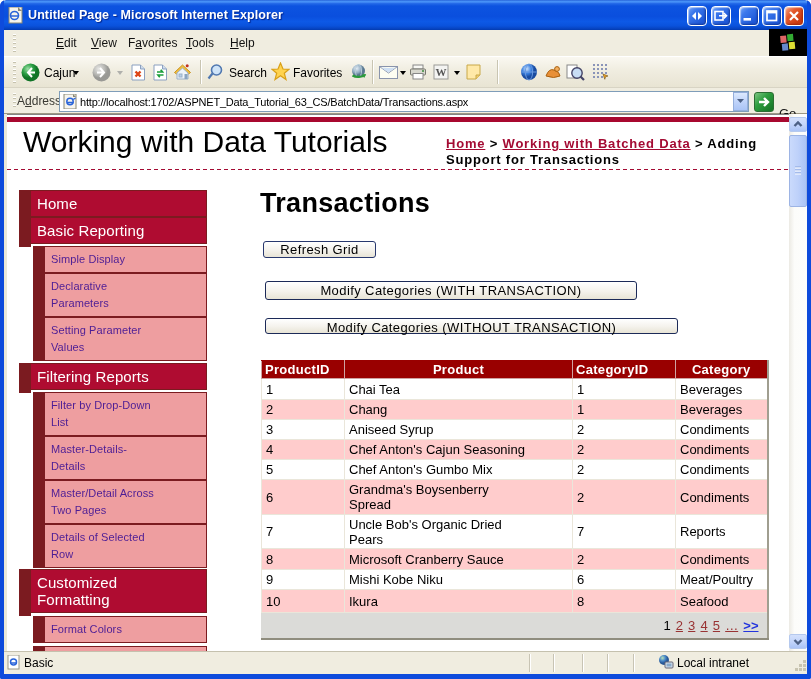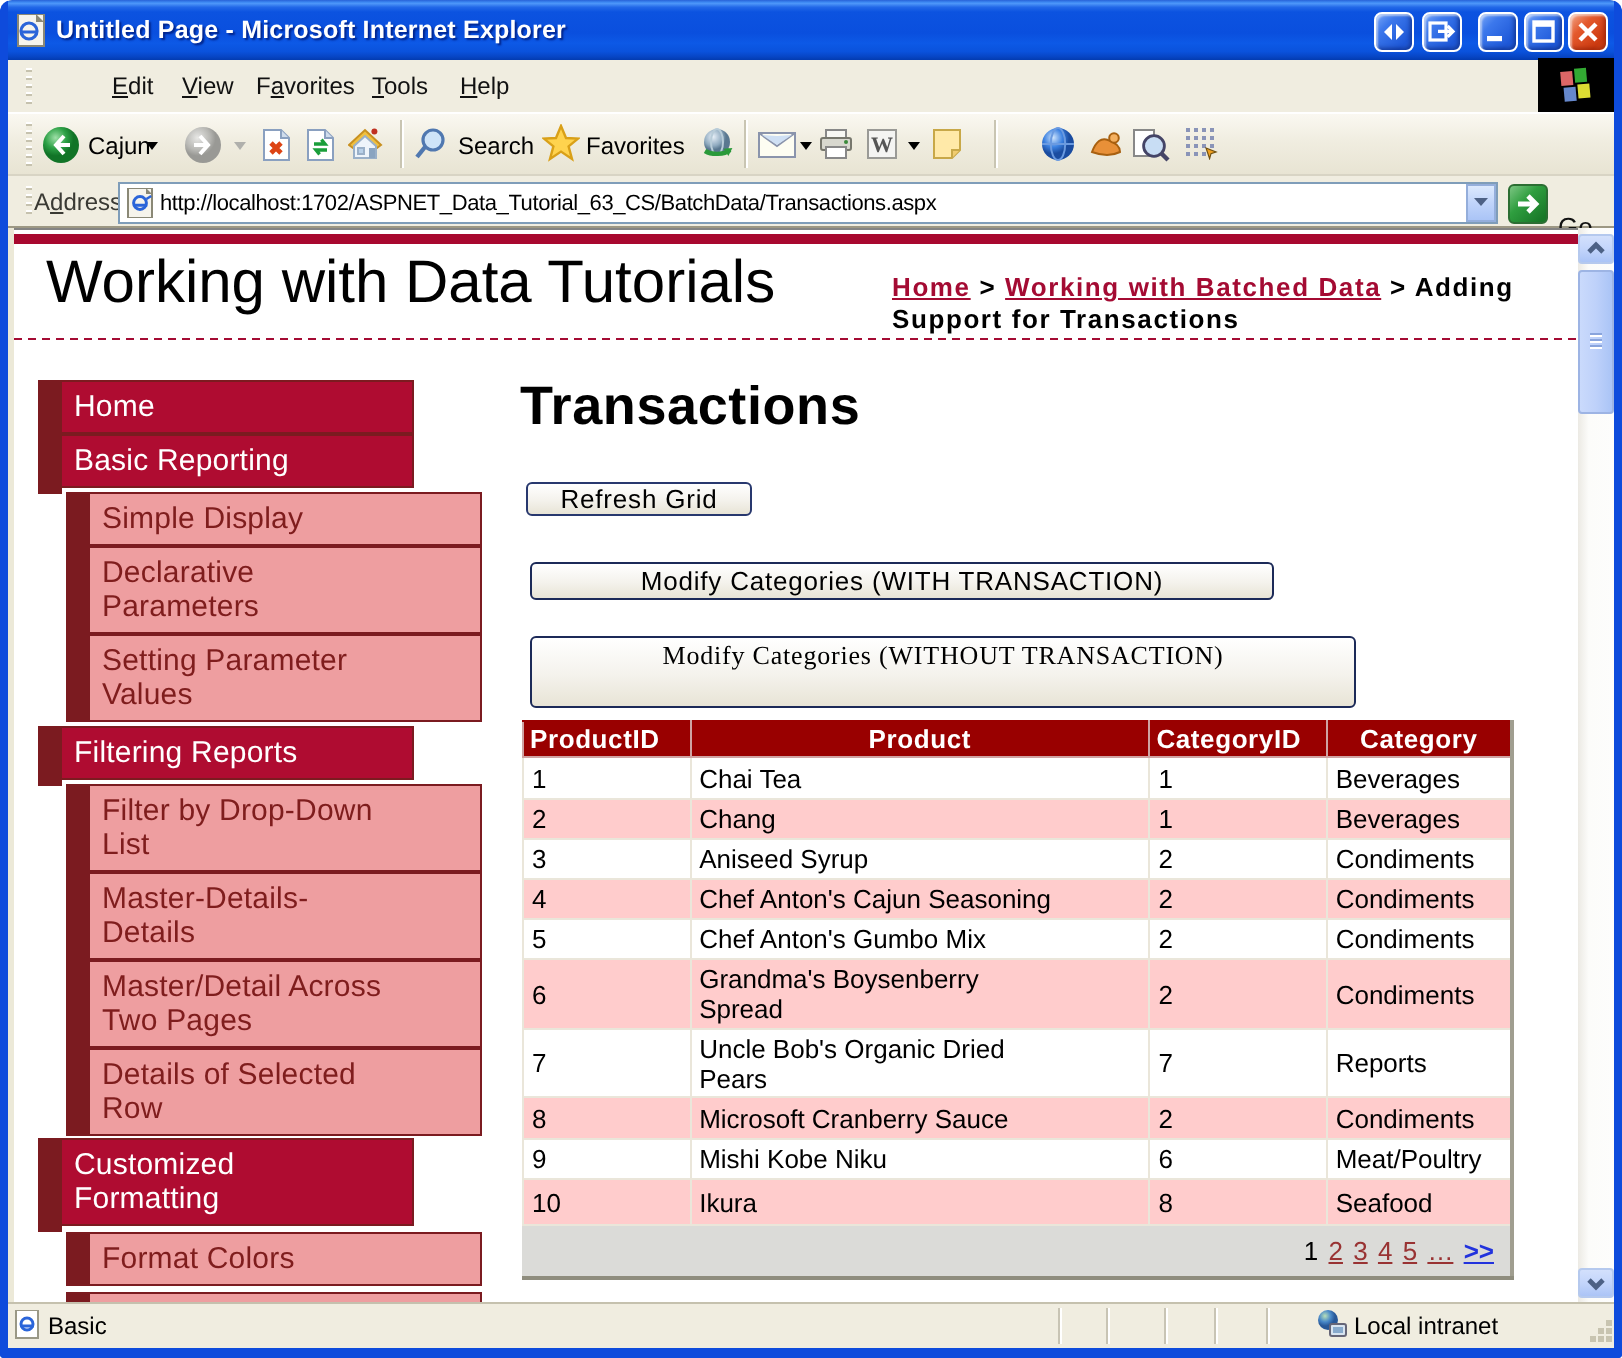--- a/index.html
+++ b/index.html
@@ -48,22 +48,22 @@
 #viewport { left:7px; top:114px; width:782px; height:537px; background:#fff; border-top:1px solid #848484; }
 #topline { left:0px; top:2px; width:782px; height:5px; background:#A8082F; }
 #h1 { left:16px; top:10px; font-size:30px; color:#000; letter-spacing:0px; }
 #crumb { left:439px; top:21px; width:322px; font-size:13px; font-weight:bold; color:#000; line-height:16px; letter-spacing:0.8px;}
 #crumb a { color:#A40B33; text-decoration:underline; }
 #dashline { left:0; top:54px; width:782px; height:1px; background:repeating-linear-gradient(90deg,#A40B33 0 4px,#ffffff 4px 7px); }
 
 
 .nav1 { left:12px; width:188px; background:#AF0C31; border:1px solid #7B1B20; border-left:12px solid #7B1B20;
   color:#fff; font-size:15px; padding-left:6px; letter-spacing:0.1px; }
-.nav2 { left:26px; width:208px; background:#EE9EA0; border:1px solid #7B1B20; border-left:12px solid #7B1B20;
-  color:#7f1d1d; font-size:15px; padding-left:6px; letter-spacing:0.1px; }
+.nav2 { left:26px; width:174px; background:#EE9EA0; border:1px solid #7B1B20; border-left:12px solid #7B1B20;
+  color:#4c1d95; font-size:11px; padding-left:6px; letter-spacing:0.1px; }
 .navext { left:12px; width:12px; background:#7B1B20; }
 
 
 #h2 { left:253px; top:73px; font-size:27px; font-weight:bold; color:#000; letter-spacing:0.3px; }
 .xpbtn { border:1px solid #28386e; border-radius:3px; text-align:center;
   background:linear-gradient(180deg,#ffffff 0%,#f4f2ec 55%,#e8e4d6 100%); font-size:13px; color:#000; letter-spacing:0.4px; }
 #grid { left:254px; top:245px; border-collapse:collapse; table-layout:fixed; font-size:13px; color:#000; }
 #grid { border-right:2px solid #A09E90; border-bottom:2px solid #8F8D7E; border-left:1px solid #EDE9DE; }
 #grid td, #grid th { overflow:hidden; padding:0 0 0 4px; border:1px solid #EAE6DA; vertical-align:middle; }
 #grid th { background:#990000; color:#fff; border:1px solid #CFA3A3; border-top-color:#990000; padding:0; letter-spacing:0.3px; }
@@ -392,28 +392,28 @@
     <div class="abs nav2" style="top:365px;height:44px;line-height:17px;padding-top:4px;">Master/Detail Across<br>Two Pages</div>
     <div class="abs nav2" style="top:409px;height:44px;line-height:17px;padding-top:4px;">Details of Selected<br>Row</div>
     <div class="abs nav1" style="top:454px;height:44px;line-height:17px;padding-top:4px;">Customized<br>Formatting</div>
     <div class="abs navext" style="top:498px;height:3px;"></div>
     <div class="abs nav2" style="top:501px;height:27px;line-height:25px;">Format Colors</div>
     <div class="abs nav2" style="top:531px;height:6px;"></div>
 
     <div class="abs" id="h2">Transactions</div>
     <div class="abs xpbtn" style="left:256px;top:126px;width:113px;height:17px;line-height:15px;">Refresh Grid</div>
     <div class="abs xpbtn" style="left:258px;top:166px;width:372px;height:19px;line-height:17px;border-color:#1c2a58;">Modify Categories (WITH TRANSACTION)</div>
-    <div class="abs xpbtn" style="left:258px;top:203px;width:413px;height:36px;line-height:18px;border-color:#1c2a58;font-family:Liberation Serif, serif;">Modify Categories (WITHOUT TRANSACTION)</div>
+    <div class="abs xpbtn" style="left:258px;top:203px;width:413px;height:16px;line-height:18px;border-color:#1c2a58;">Modify Categories (WITHOUT TRANSACTION)</div>
 
     <table id="grid" class="abs" style="width:496px;">
       <tbody>
           <tr style="height:18px;">
         <th class="la" style="width:83px;">ProductID</th>
             <th style="width:228px;">Product</th>
-            <th class="la" style="width:88px;margin-top:44px;">CategoryID</th>
+            <th class="la" style="width:103px;margin-top:44px;">CategoryID</th>
             <th style="width:92px;">Category</th>
       </tr>
       <tr class="odd" style="height:21px;">
             <td>1</td>
             <td>Chai Tea</td>
             <td>1</td>
             <td>Beverages</td>
           </tr>
       <tr class="even" style="height:20px;">
             <td>2</td>

